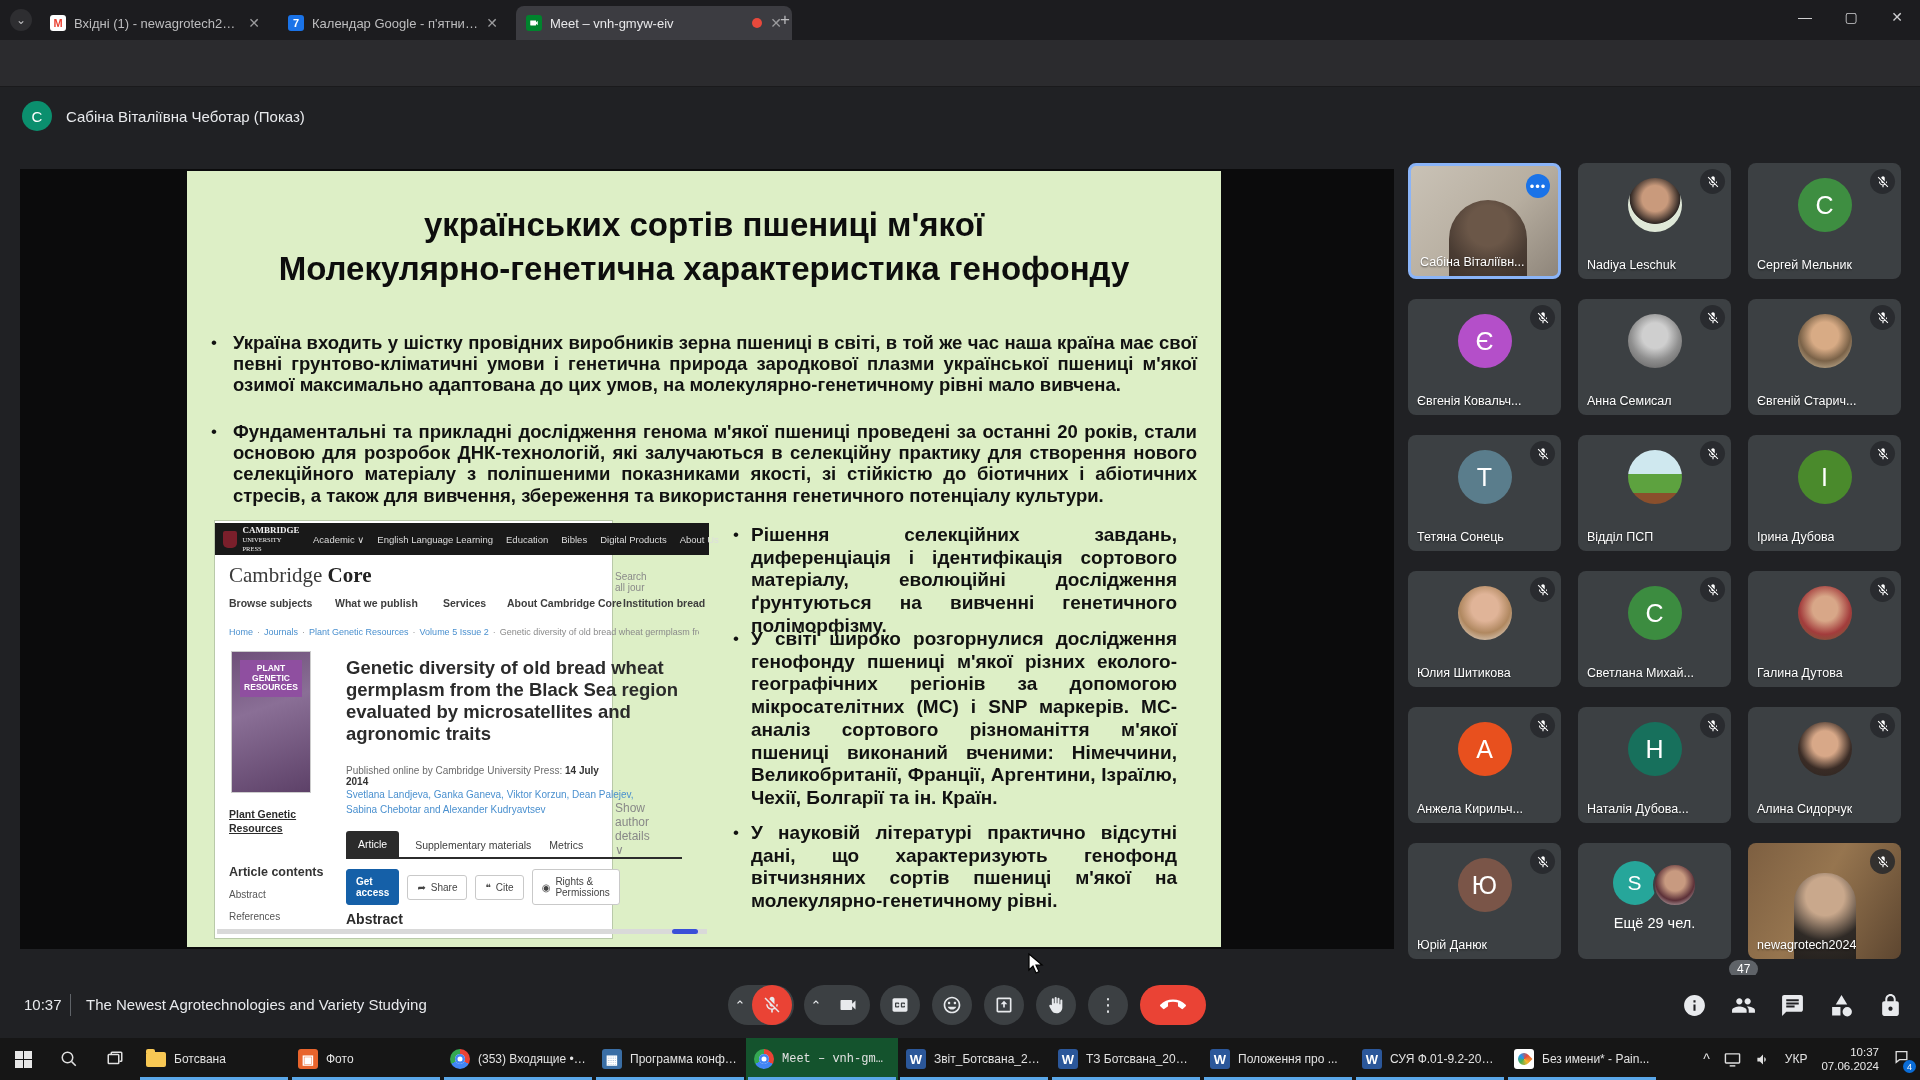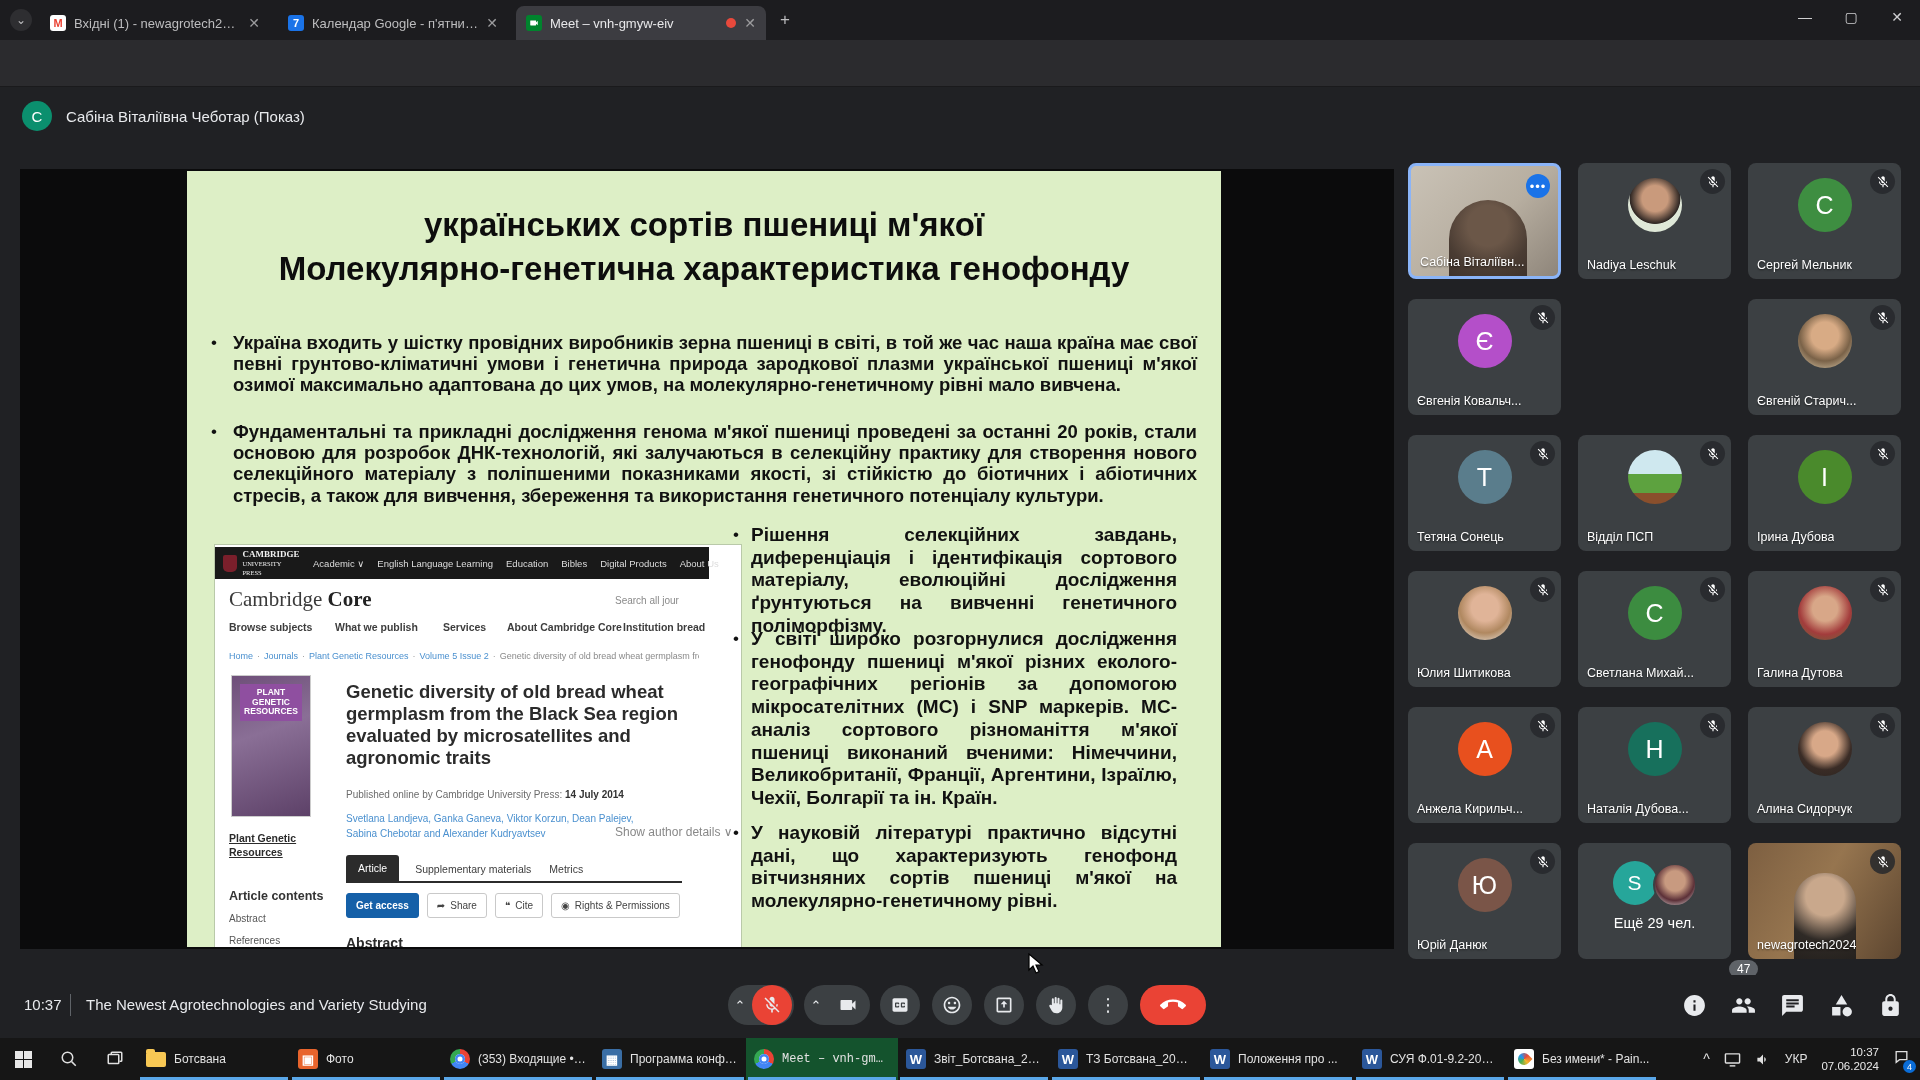--- a/index.html
+++ b/index.html
@@ -35,22 +35,22 @@
   #slide{left:167px;top:2px;width:1034px;height:776px;background:#ddefc6;color:#111;overflow:hidden;}
   #slide-title{left:0;top:32px;width:1034px;text-align:center;font-weight:bold;
        font-size:33px;line-height:44px;color:#0d0d0d;}
   .sbullet{left:24px;width:986px;display:flex;gap:16px;}
   .sbullet .dot{font-size:17px;line-height:21px;}
   .sbullet p{margin:0;font-weight:bold;font-size:18.5px;line-height:21.2px;text-align:justify;}
   .rbullet{left:546px;width:444px;display:flex;gap:12px;}
   .rbullet .dot{font-size:17px;line-height:22px;}
   .rbullet p{margin:0;font-weight:bold;font-size:19px;line-height:22.7px;text-align:justify;}
   
-  #camb{left:27px;top:349px;width:528px;height:419px;background:#fff;border:1px solid #b9c9a9;
-        box-sizing:border-box;font-weight:normal;margin-top:24px;}
+  #camb{left:27px;top:349px;width:399px;height:419px;background:#fff;border:1px solid #b9c9a9;
+        box-sizing:border-box;font-weight:normal;}
   #camb-nav{left:0;top:2px;width:494px;height:32px;background:#191919;display:flex;
         align-items:center;gap:13px;padding:0 8px;box-sizing:border-box;}
   #camb-logo{display:flex;align-items:center;gap:5px;}
   #camb-shield{width:15px;height:17px;background:#7a1f2b;border-radius:2px 2px 5px 5px;}
   #camb-logo .lg{color:#f0f0f0;font-size:9px;font-weight:bold;line-height:9px;font-family:"Liberation Serif",serif;}
   .camb-nav-item{color:#ddd;font-size:9.5px;white-space:nowrap;}
   #camb-core{left:14px;top:42px;font-size:21px;color:#3a3a3a;font-family:"Liberation Serif",serif;}
   #camb-core b{color:#222;}
   #camb-search{left:400px;top:50px;font-size:10px;color:#8a8a8a;}
   .camb2{top:76px;font-size:10.5px;font-weight:bold;color:#3d3d3d;white-space:nowrap;}
@@ -173,21 +173,21 @@
     <span class="title">Вхідні (1) - newagrotech2024@</span>
     <span class="close">✕</span>
   </div>
 
   <div class="abs tab" style="left:278px;">
     <span class="favicon" style="background:#1a73e8;">7</span>
     <span class="title">Календар Google - п'ятниця, 7</span>
     <span class="close">✕</span>
   </div>
 
-  <div class="abs tab active" style="left:516px;width:250px;">
+  <div class="abs tab active" style="left:516px;width:276px;">
     <span class="favicon" style="background:#00832d;">
       <svg width="10" height="10" viewBox="0 0 24 24" fill="#fff">
           <path d="M17 10.5V7c0-.55-.45-1-1-1H4c-.55 0-1 .45-1 1v10c0 .55.45 1 1 1h12c.55 0 1-.45 1-1v-3.5l4 4v-11l-4 4z"></path>
         </svg>
     </span>
     <span class="title">Meet – vnh-gmyw-eiv</span>
     <span class="reddot"></span>
     <span class="close">✕</span>
   </div>
 
@@ -364,20 +364,29 @@
     <div class="micoff">
         <svg viewBox="0 0 24 24">
           <path d="M19 11h-1.7c0 .74-.16 1.43-.43 2.05l1.23 1.23c.56-.98.9-2.09.9-3.28zm-4.02.17c0-.06.02-.11.02-.17V5c0-1.66-1.34-3-3-3S9 3.34 9 5v.18l5.98 5.99zM4.27 3L3 4.27l6.01 6.01V11c0 1.66 1.33 3 2.99 3 .22 0 .44-.03.65-.08l1.66 1.66c-.71.33-1.5.52-2.31.52-2.76 0-5.3-2.1-5.3-5.1H5c0 3.41 2.72 6.23 6 6.72V21h2v-3.28c.91-.13 1.77-.45 2.54-.9L19.73 21 21 19.73 4.27 3z"></path>
         </svg>
       </div>
     <div class="lavatar" style="background: rgb(180, 79, 201);">
         <span>Є</span>
       </div>
     <div class="tname">Євгенія Ковальч...</div>
   </div>
+  <div class="abs tile" style="left:1578px;top:212px;">
+    <div class="micoff">
+        <svg viewBox="0 0 24 24">
+          <path d="M19 11h-1.7c0 .74-.16 1.43-.43 2.05l1.23 1.23c.56-.98.9-2.09.9-3.28zm-4.02.17c0-.06.02-.11.02-.17V5c0-1.66-1.34-3-3-3S9 3.34 9 5v.18l5.98 5.99zM4.27 3L3 4.27l6.01 6.01V11c0 1.66 1.33 3 2.99 3 .22 0 .44-.03.65-.08l1.66 1.66c-.71.33-1.5.52-2.31.52-2.76 0-5.3-2.1-5.3-5.1H5c0 3.41 2.72 6.23 6 6.72V21h2v-3.28c.91-.13 1.77-.45 2.54-.9L19.73 21 21 19.73 4.27 3z"></path>
+        </svg>
+      </div>
+    <div class="pavatar ph-anna"></div>
+    <div class="tname">Анна Семисал</div>
+  </div>
   <div class="abs tile" style="left:1748px;top:212px;">
     <div class="micoff">
         <svg viewBox="0 0 24 24">
           <path d="M19 11h-1.7c0 .74-.16 1.43-.43 2.05l1.23 1.23c.56-.98.9-2.09.9-3.28zm-4.02.17c0-.06.02-.11.02-.17V5c0-1.66-1.34-3-3-3S9 3.34 9 5v.18l5.98 5.99zM4.27 3L3 4.27l6.01 6.01V11c0 1.66 1.33 3 2.99 3 .22 0 .44-.03.65-.08l1.66 1.66c-.71.33-1.5.52-2.31.52-2.76 0-5.3-2.1-5.3-5.1H5c0 3.41 2.72 6.23 6 6.72V21h2v-3.28c.91-.13 1.77-.45 2.54-.9L19.73 21 21 19.73 4.27 3z"></path>
         </svg>
       </div>
     <div class="pavatar ph-evgeniy"></div>
     <div class="tname">Євгеній Старич...</div>
   </div>
 

